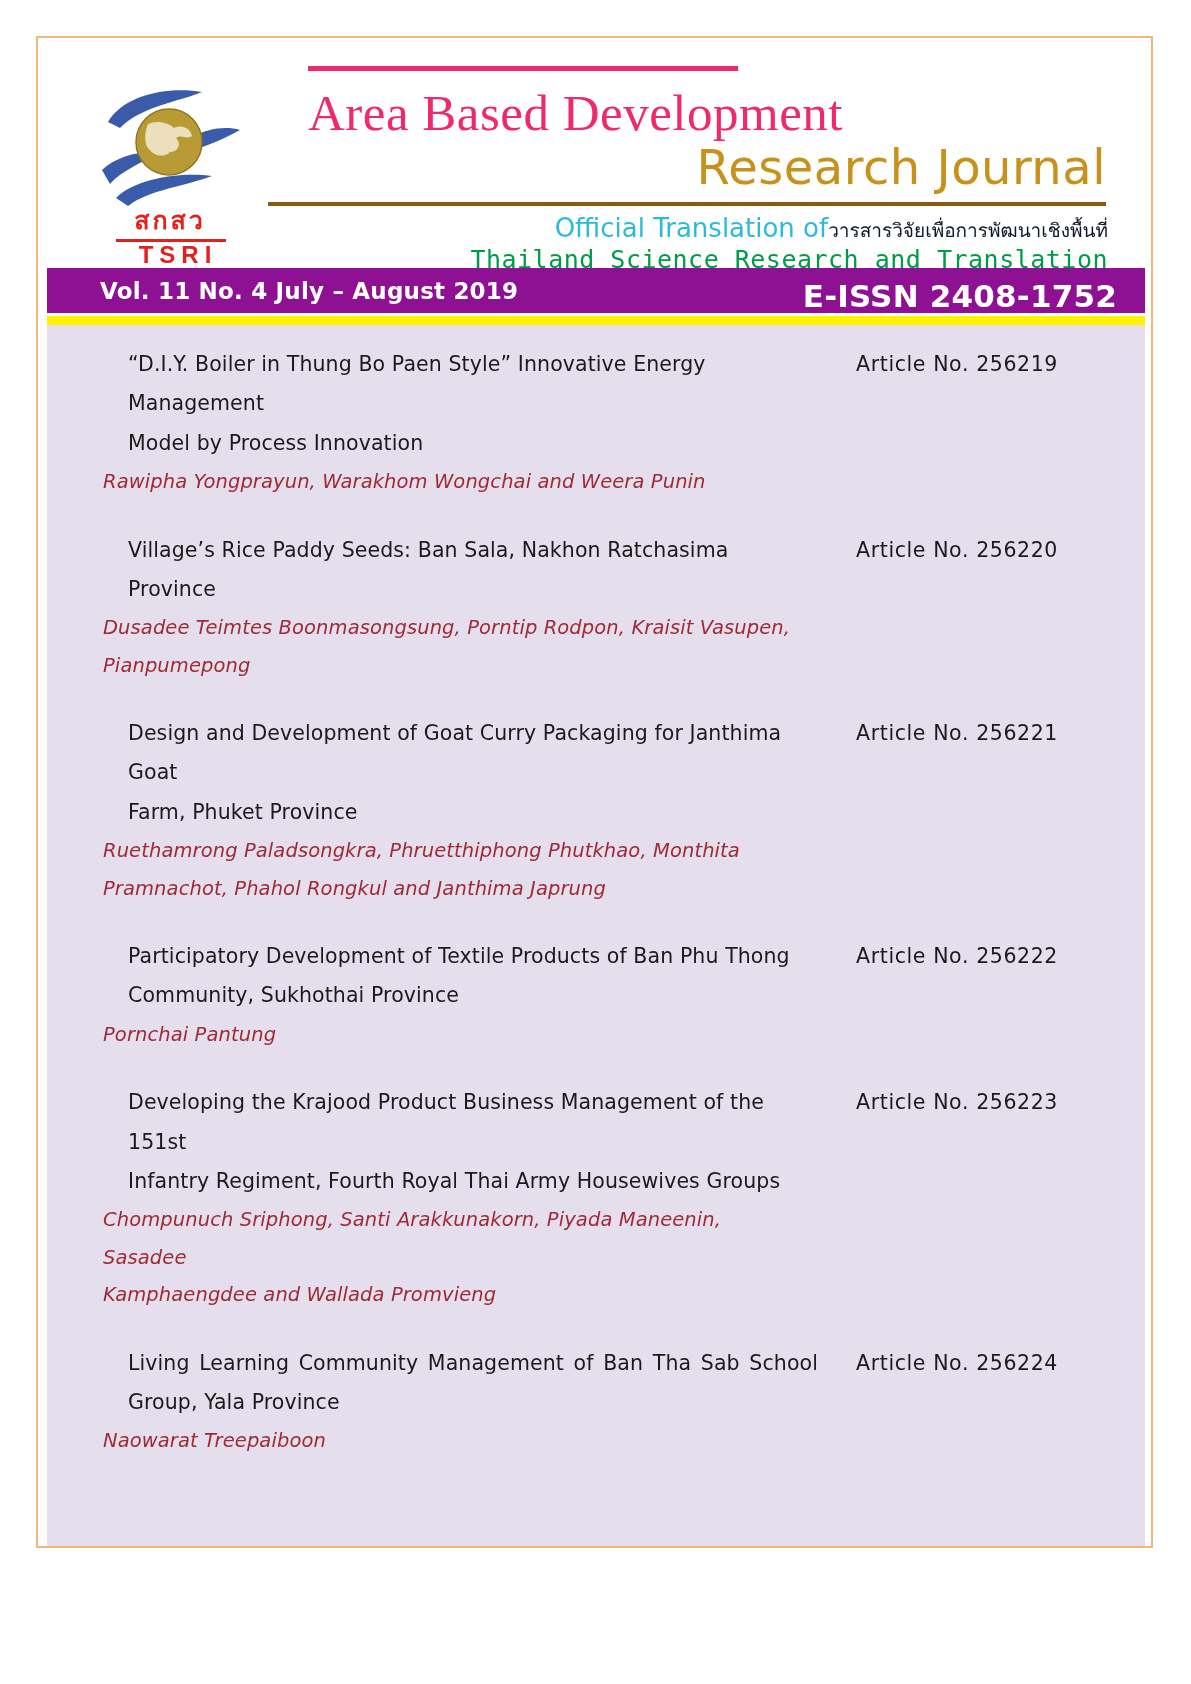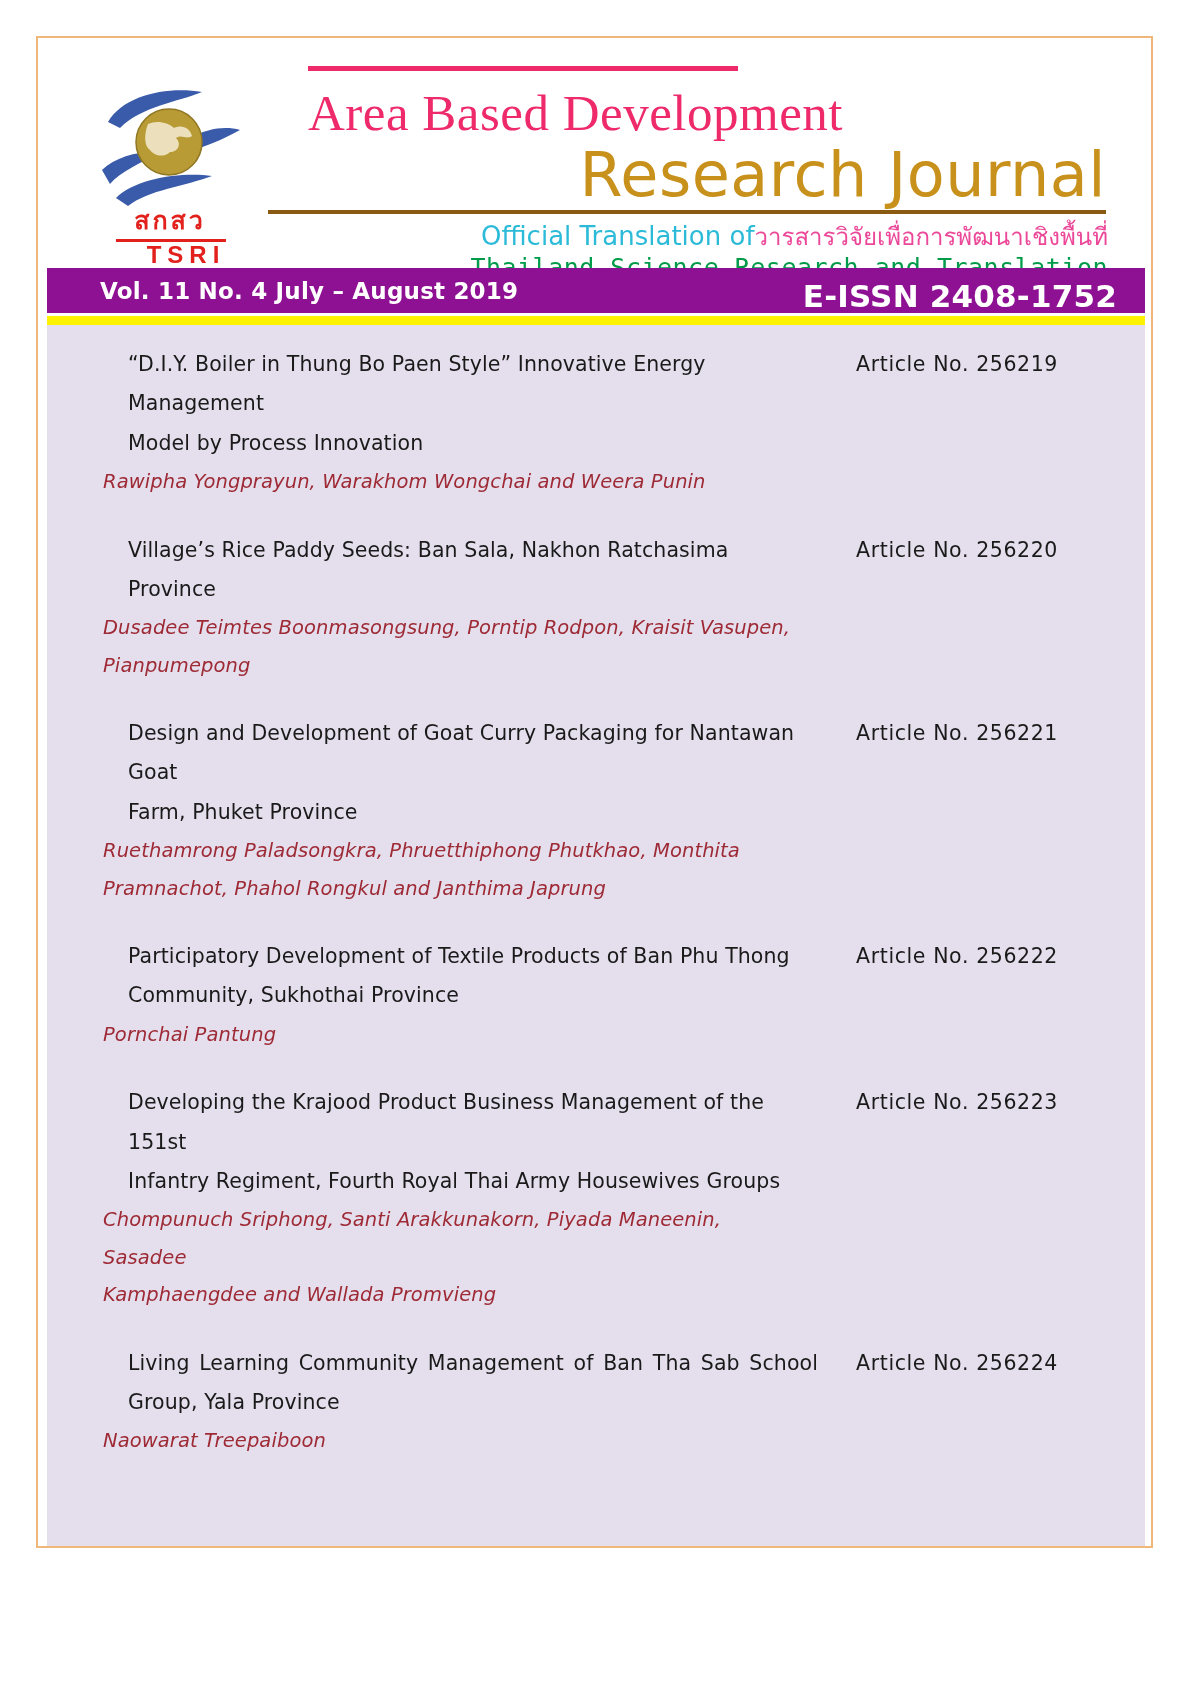--- a/index.html
+++ b/index.html
@@ -70,21 +70,21 @@
   .tsri-rule {
     position: absolute;
     left: 26px;
     top: 159px;
     width: 110px;
     height: 3px;
     background: #e2211c;
   }
   .tsri-latin {
     position: absolute;
-    left: 16px;
+    left: 8px;
     top: 162px;
     width: 160px;
     text-align: center;
     color: #e2211c;
     font-family: "Liberation Sans", sans-serif;
     font-size: 24px;
     font-weight: bold;
     letter-spacing: 6px;
     line-height: 1.1;
   }
@@ -111,45 +111,45 @@
     font-weight: normal;
     letter-spacing: 0.5px;
     line-height: 1.12;
     text-align: left;
     margin-left: 40px;
     margin-top: 14px;
   }
   .title-line2 {
     color: #c8911b;
     font-family: "DejaVu Sans", sans-serif;
-    font-size: 62px;
+    font-size: 48px;
     font-weight: normal;
     letter-spacing: 0.5px;
     line-height: 1.08;
     text-align: right;
     border-bottom: 4px solid #8a5a12;
-    padding-bottom: 1px;
+    padding-bottom: 8px;
     margin-right: 2px;
   }
 
   .subtitle1 {
     margin-top: 8px;
     text-align: right;
     line-height: 1.15;
     white-space: nowrap;
   }
   .sub-en {
     color: #2bbbd8;
     font-family: "DejaVu Sans", sans-serif;
     font-size: 26px;
   }
   .sub-th {
-    color: #ec4899;
+    color: #0f172a;
     font-family: Liberation Sans, sans-serif;
-    font-size: 24px;
+    font-size: 19px;
   }
   .subtitle2 {
     text-align: right;
     color: #009b48;
     font-family: "DejaVu Sans Mono", monospace;
     font-size: 25px;
     line-height: 1.2;
     margin-top: 1px;
     letter-spacing: 0.5px;
   }
@@ -322,21 +322,21 @@
           </div>
           <div class="article-no">Article No. 256220</div>
         </div>
         <div class="authors">Dusadee Teimtes Boonmasongsung, Porntip Rodpon, Kraisit Vasupen,</div>
         <div class="authors">Pianpumepong</div>
       </div>
 
       <div class="entry">
         <div class="entry-head">
           <div class="entry-titles">
-            <div class="title-text">Design and Development of Goat Curry Packaging for Nantawan Goat</div>
+            <div class="title-text">Design and Development of Goat Curry Packaging for Janthima Goat</div>
             <div class="title-text">Farm, Phuket Province</div>
           </div>
           <div class="article-no">Article No. 256221</div>
         </div>
         <div class="authors">Ruethamrong Paladsongkra, Phruetthiphong Phutkhao, Monthita</div>
         <div class="authors">Pramnachot, Phahol Rongkul and Janthima Japrung</div>
       </div>
 
       <div class="entry">
         <div class="entry-head">

